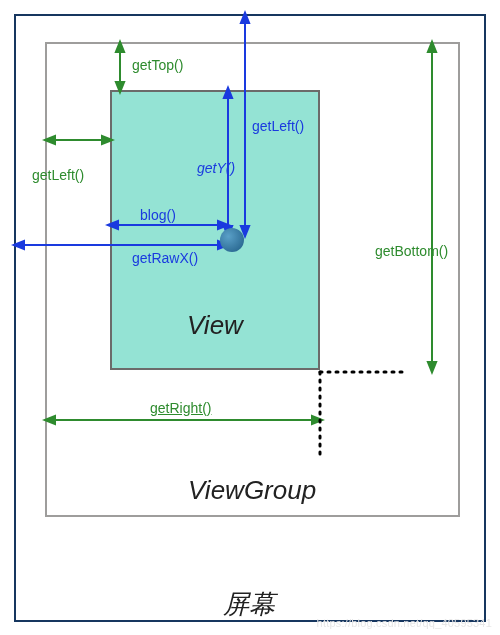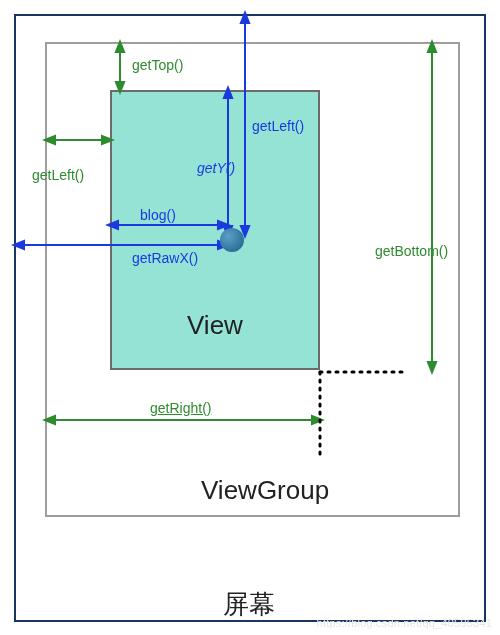--- a/index.html
+++ b/index.html
@@ -37,20 +37,21 @@
     font-size: 14px;
     color: #2e8b2e;
     white-space: nowrap;
   }
   .blue { color: #1a3adf; }
   .big {
     font-size: 26px;
     font-weight: 400;
     color: #222;
     white-space: nowrap;
+    font-style: italic;
   }
   .touch {
     position: absolute;
     width: 24px; height: 24px;
     border-radius: 50%;
     background: radial-gradient(circle at 35% 35%, #5aa0c8, #1e5b84);
   }
   .watermark {
     position: absolute;
     right: 8px; bottom: 6px;
@@ -111,16 +112,16 @@
 <div class="label" style="left:32px; top:120px;margin-top:47px;">getLeft()</div>
 <div class="label" style="left:150px; top:400px;text-decoration:underline;">getRight()</div>
 <div class="label" style="left:375px; top:210px;margin-top:33px;">getBottom()</div>
 
 <div class="label blue" style="left:140px; top:207px;">blog()</div>
 <div class="label blue" style="left:197px; top:160px;font-style:italic;">getY()</div>
 <div class="label blue" style="left:132px; top:250px;">getRawX()</div>
 <div class="label blue" style="left:252px; top:118px;">getLeft()</div>
 
 <div class="big" style="position:absolute; left:187px; top:310px;">View</div>
-<div class="big" style="position:absolute; left:188px; top:475px;margin-left:13px;">ViewGroup</div>
+<div class="big" style="position:absolute; left:188px; top:475px;">ViewGroup</div>
 <div class="big" style="position:absolute; left:223px; top:575px;margin-top:12px;">屏幕</div>
 
 <div class="watermark">https://blog.csdn.net/qq_40595341</div>
 
 </body></html>

